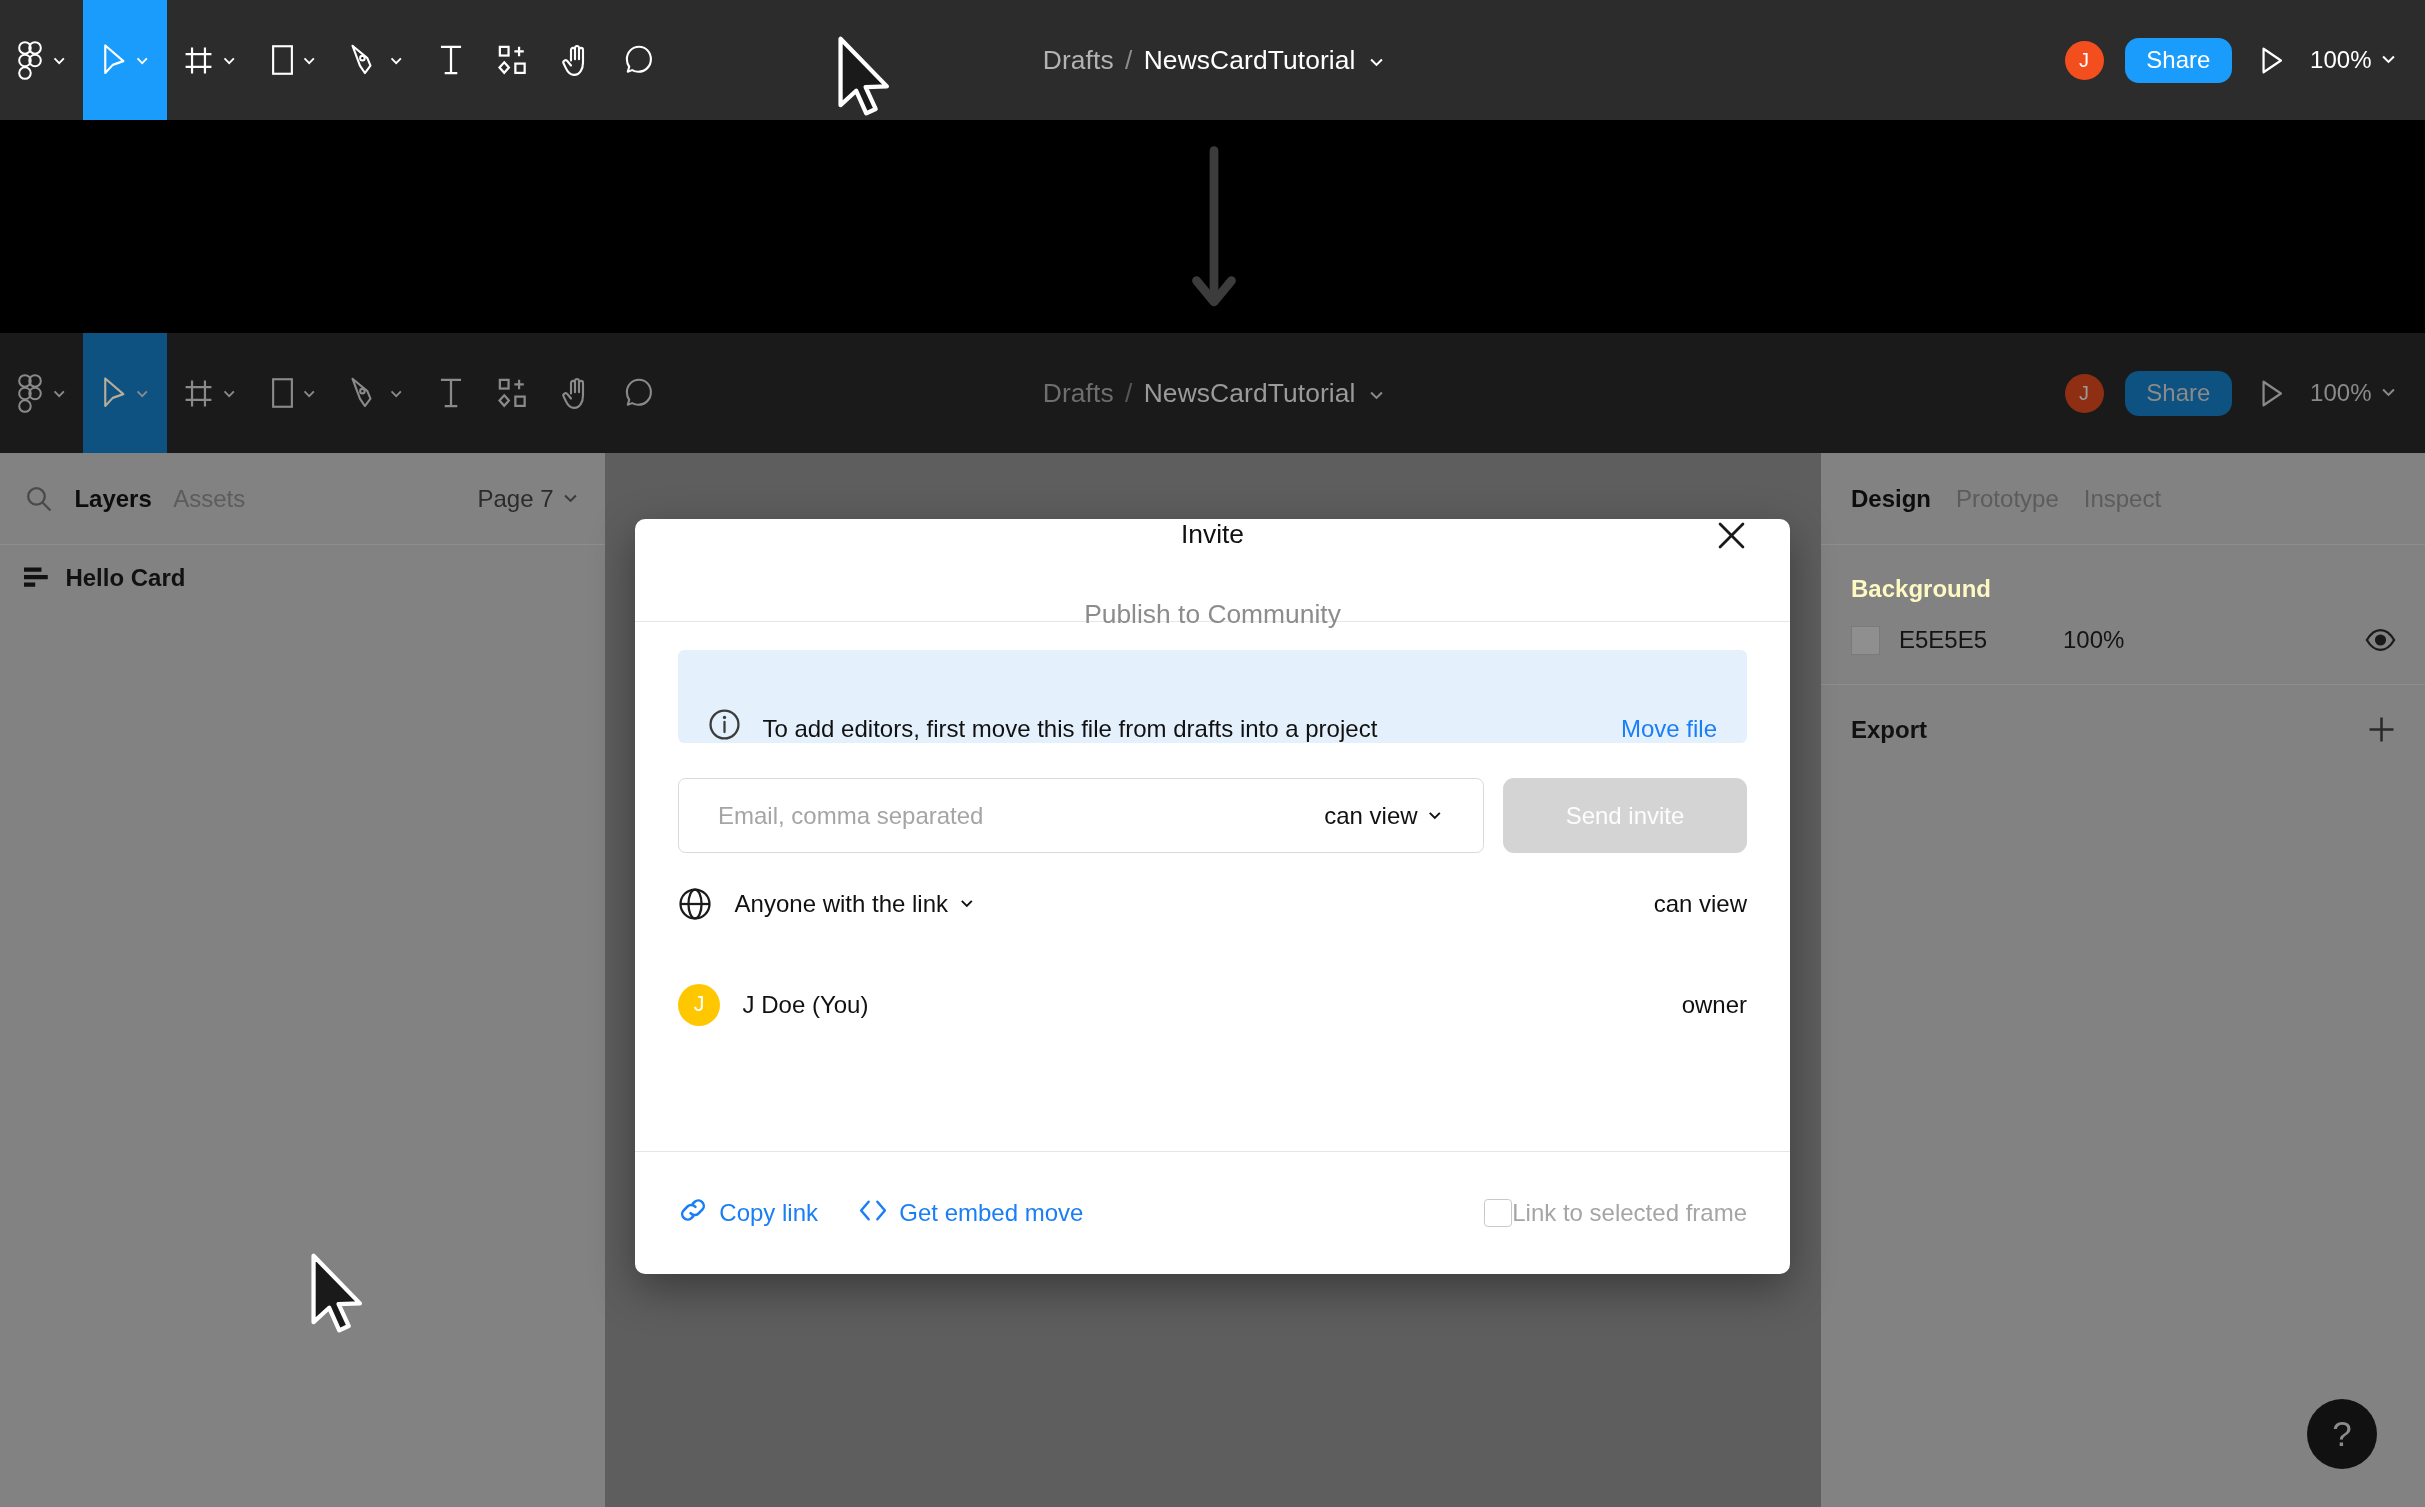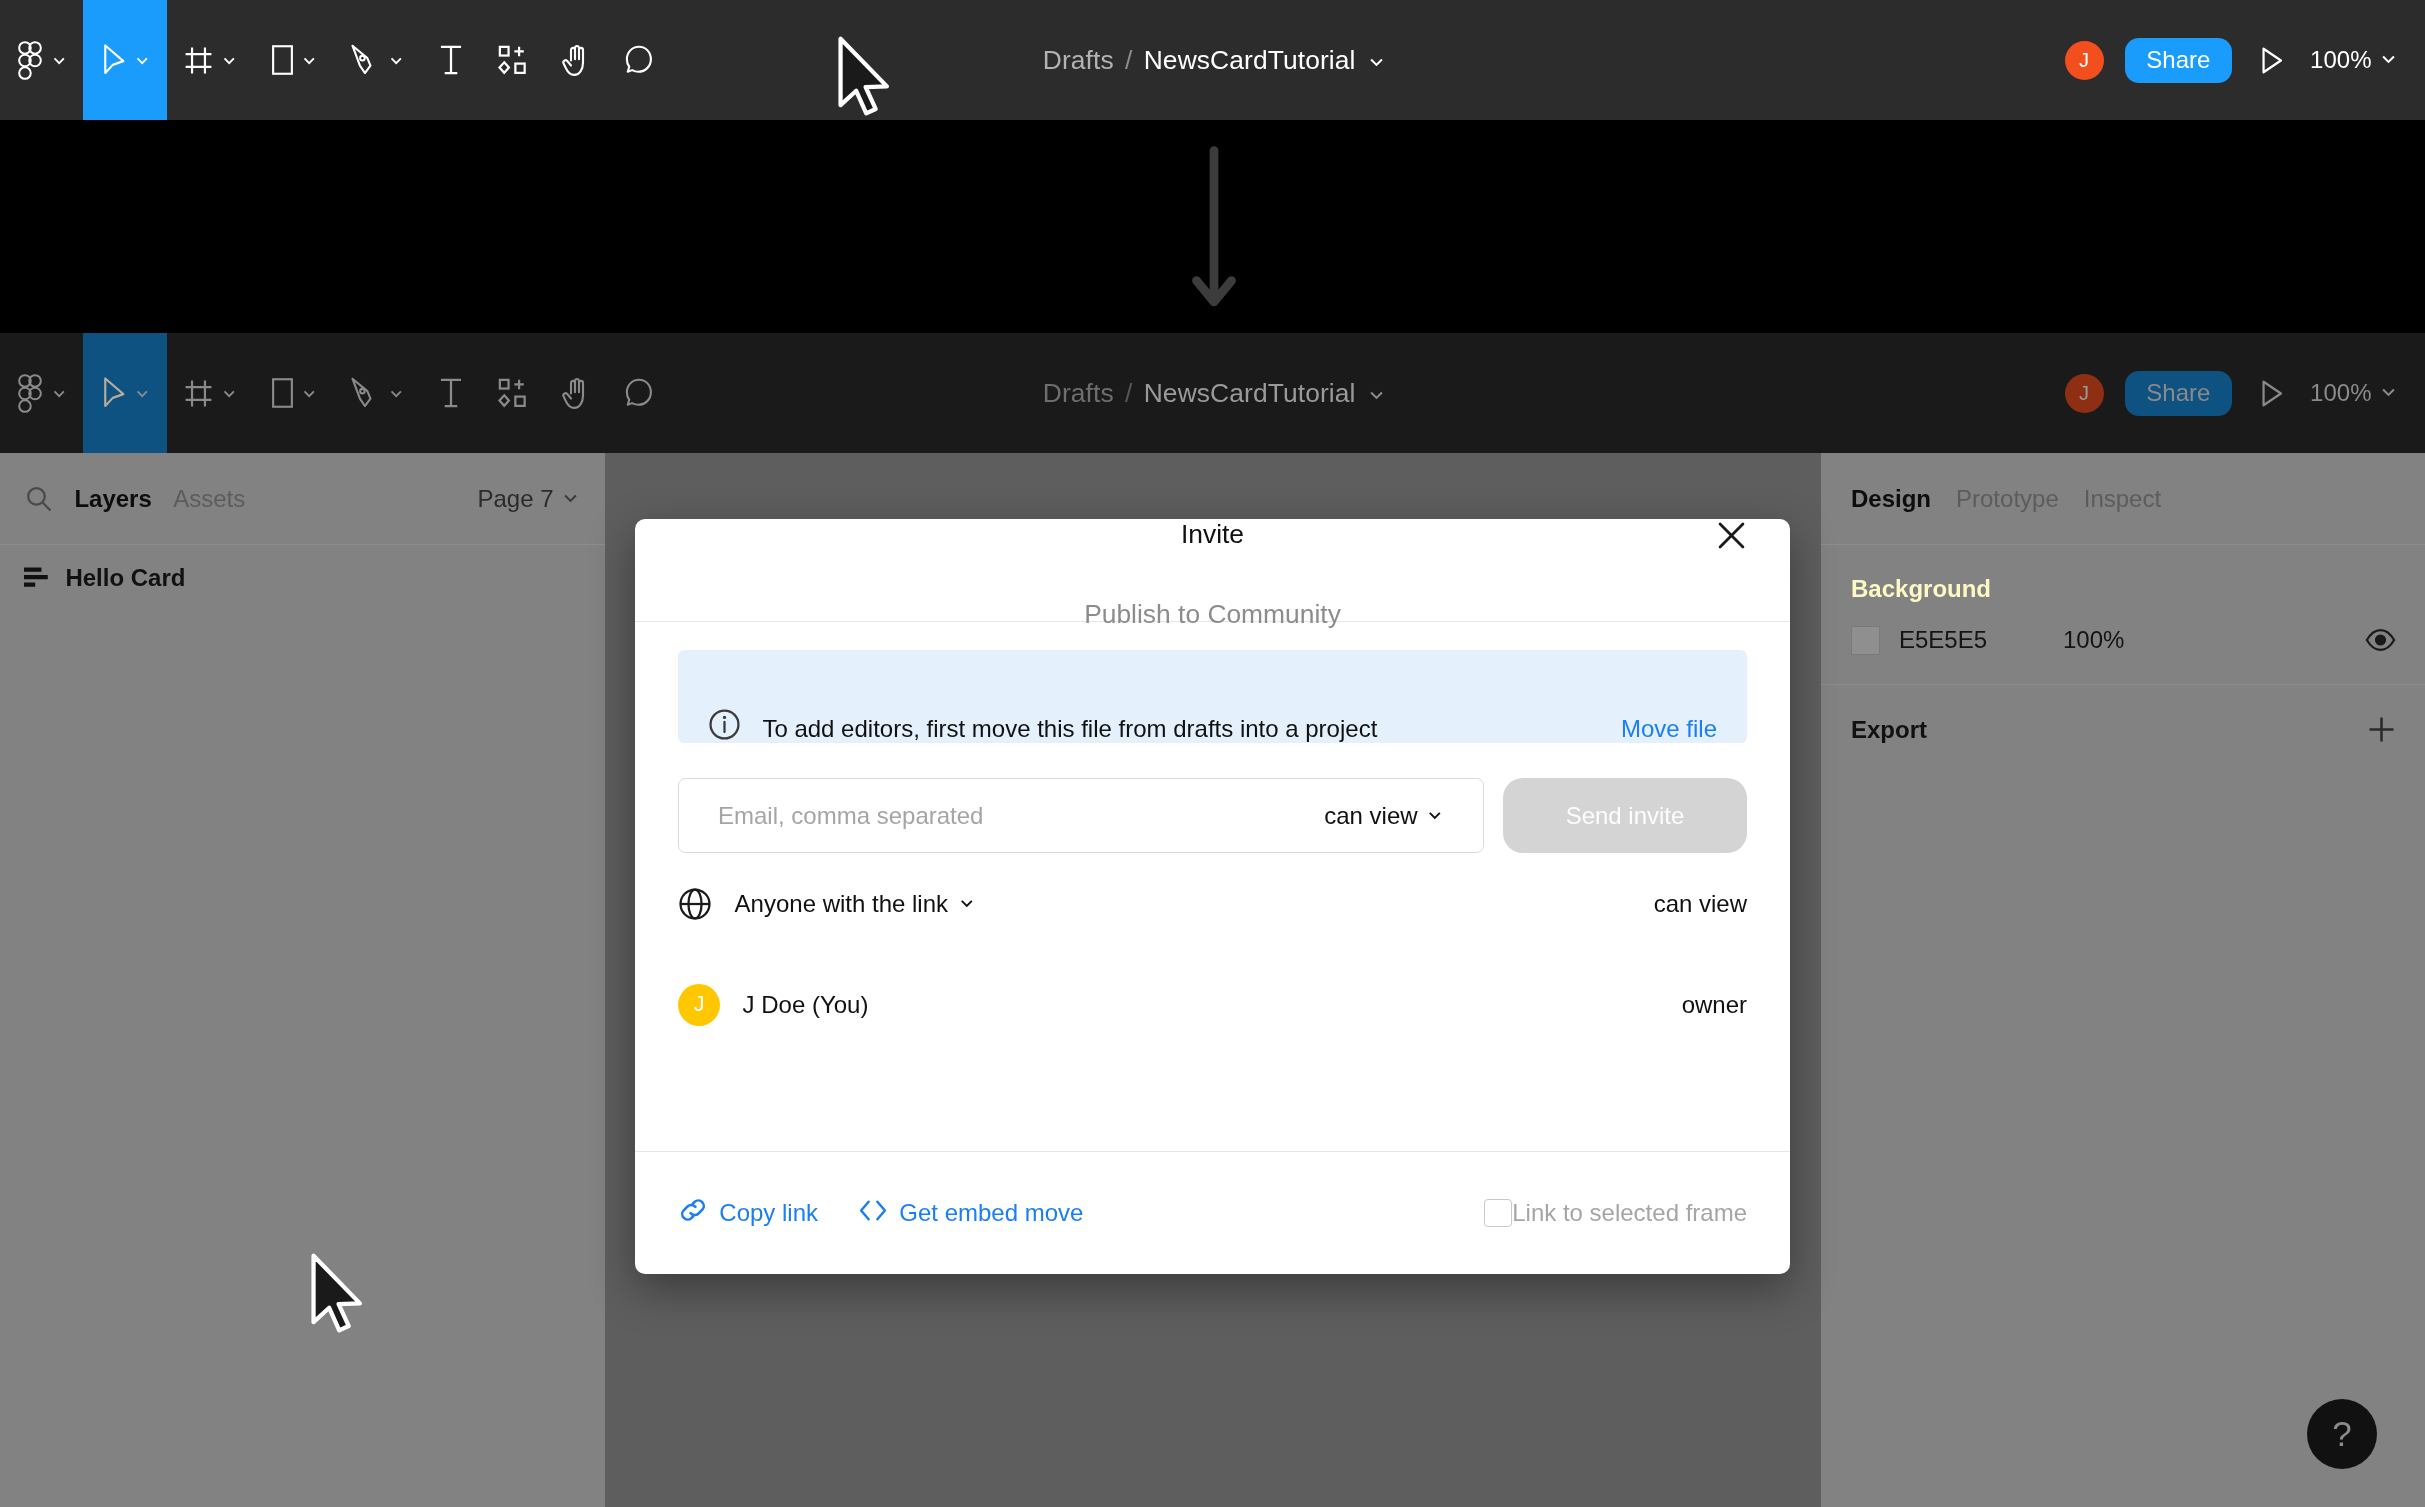--- a/index.html
+++ b/index.html
@@ -177,21 +177,21 @@
     flex: 1 1 auto; height: 75px; border:1.3px solid #d9d9d9; border-radius:7.5px;
     display:flex; align-items:center; padding: 0 39px;
   }
   .email-input {
     flex:1 1 auto; border:none; outline:none; font-size:24px; color:#111;
     background:transparent; font-family:"Liberation Sans", sans-serif;
   }
   .email-input::placeholder { color:#a5a5a5; }
   .perm-sel { display:flex; align-items:center; gap:8.8px; font-size:24px; color:#111; cursor:pointer; }
   .send-btn {
-    width: 244px; height: 75px; border-radius:20px; border:none;
+    width: 244px; height: 75px; border-radius:11px; border:none;
     background:#d4d4d4; color:#fdfdfd; font-size: 24px; cursor:pointer;
     font-family:"Liberation Sans", sans-serif;
   }
 
   .share-row { display:flex; align-items:center; height: 101px; gap: 22.6px; }
   .globe-ico { display:flex; align-items:center; }
   .row-label { font-size:24px; color:#111; display:flex; align-items:center; gap:10px; cursor:pointer; }
   .row-right { margin-left:auto; font-size:24px; color:#111; }
   .avatar-sm {
     width: 42px; height:42px; border-radius:50%; background:#ffc700; color:#ffffff;

